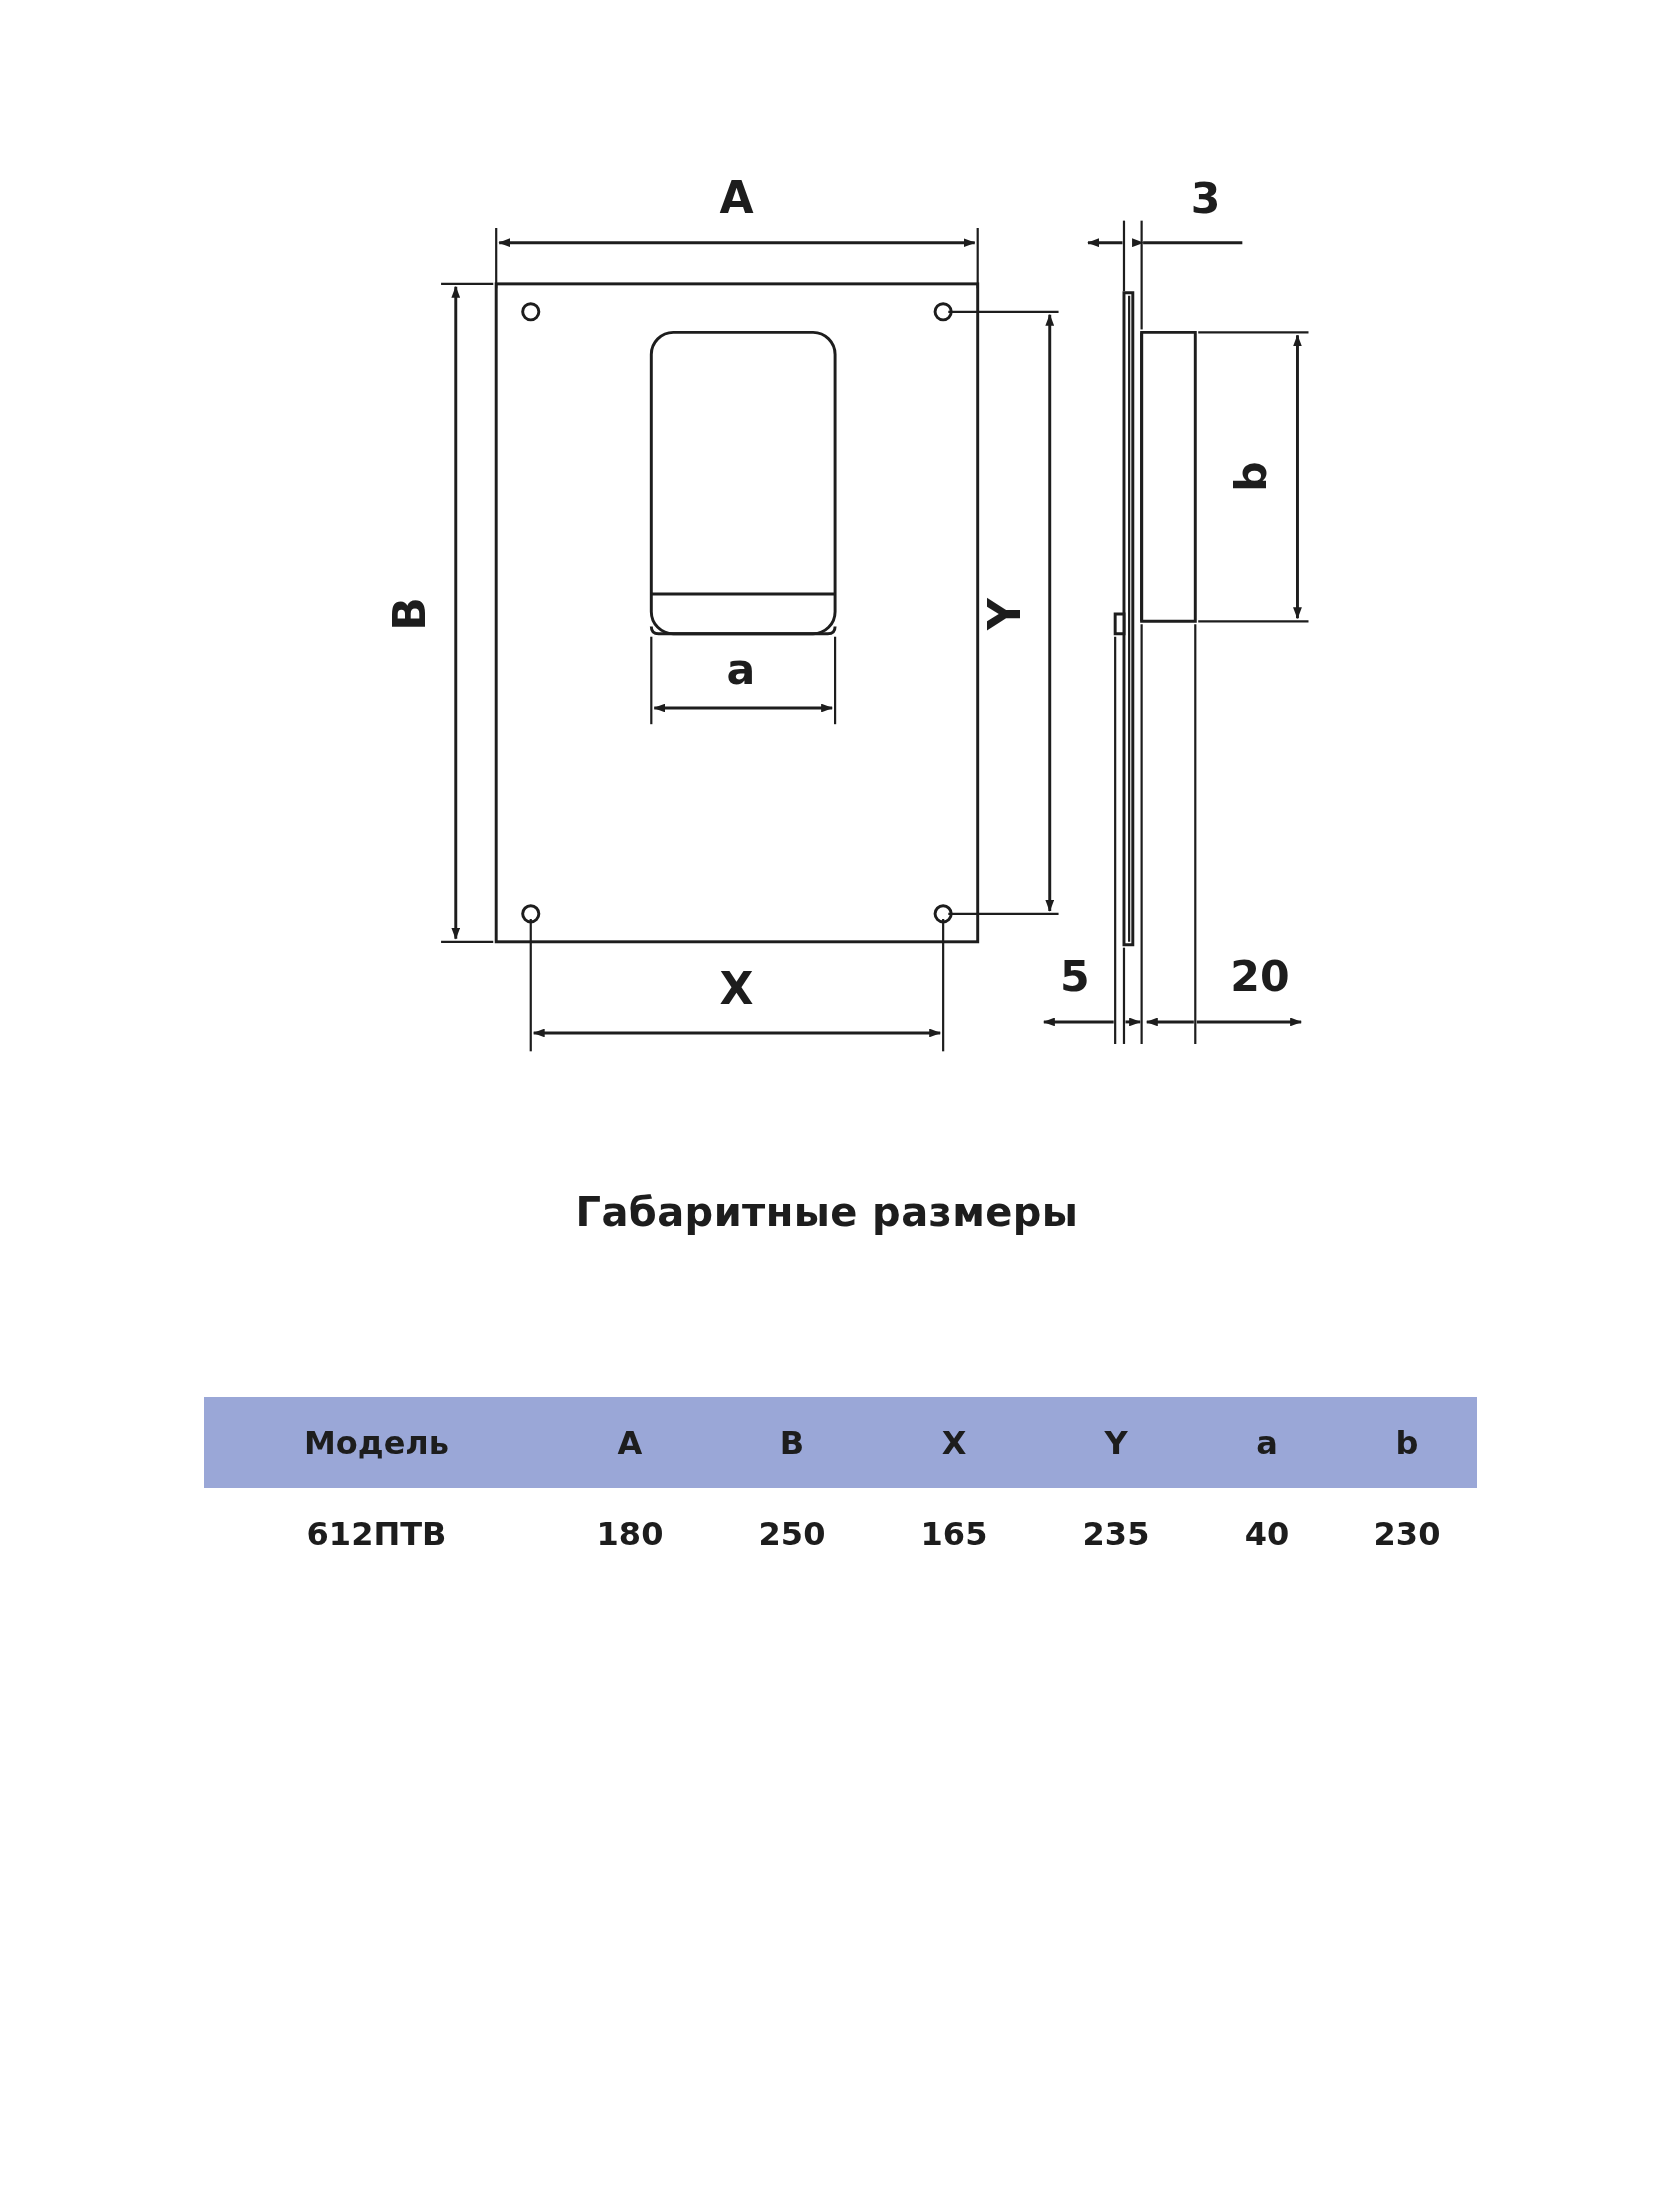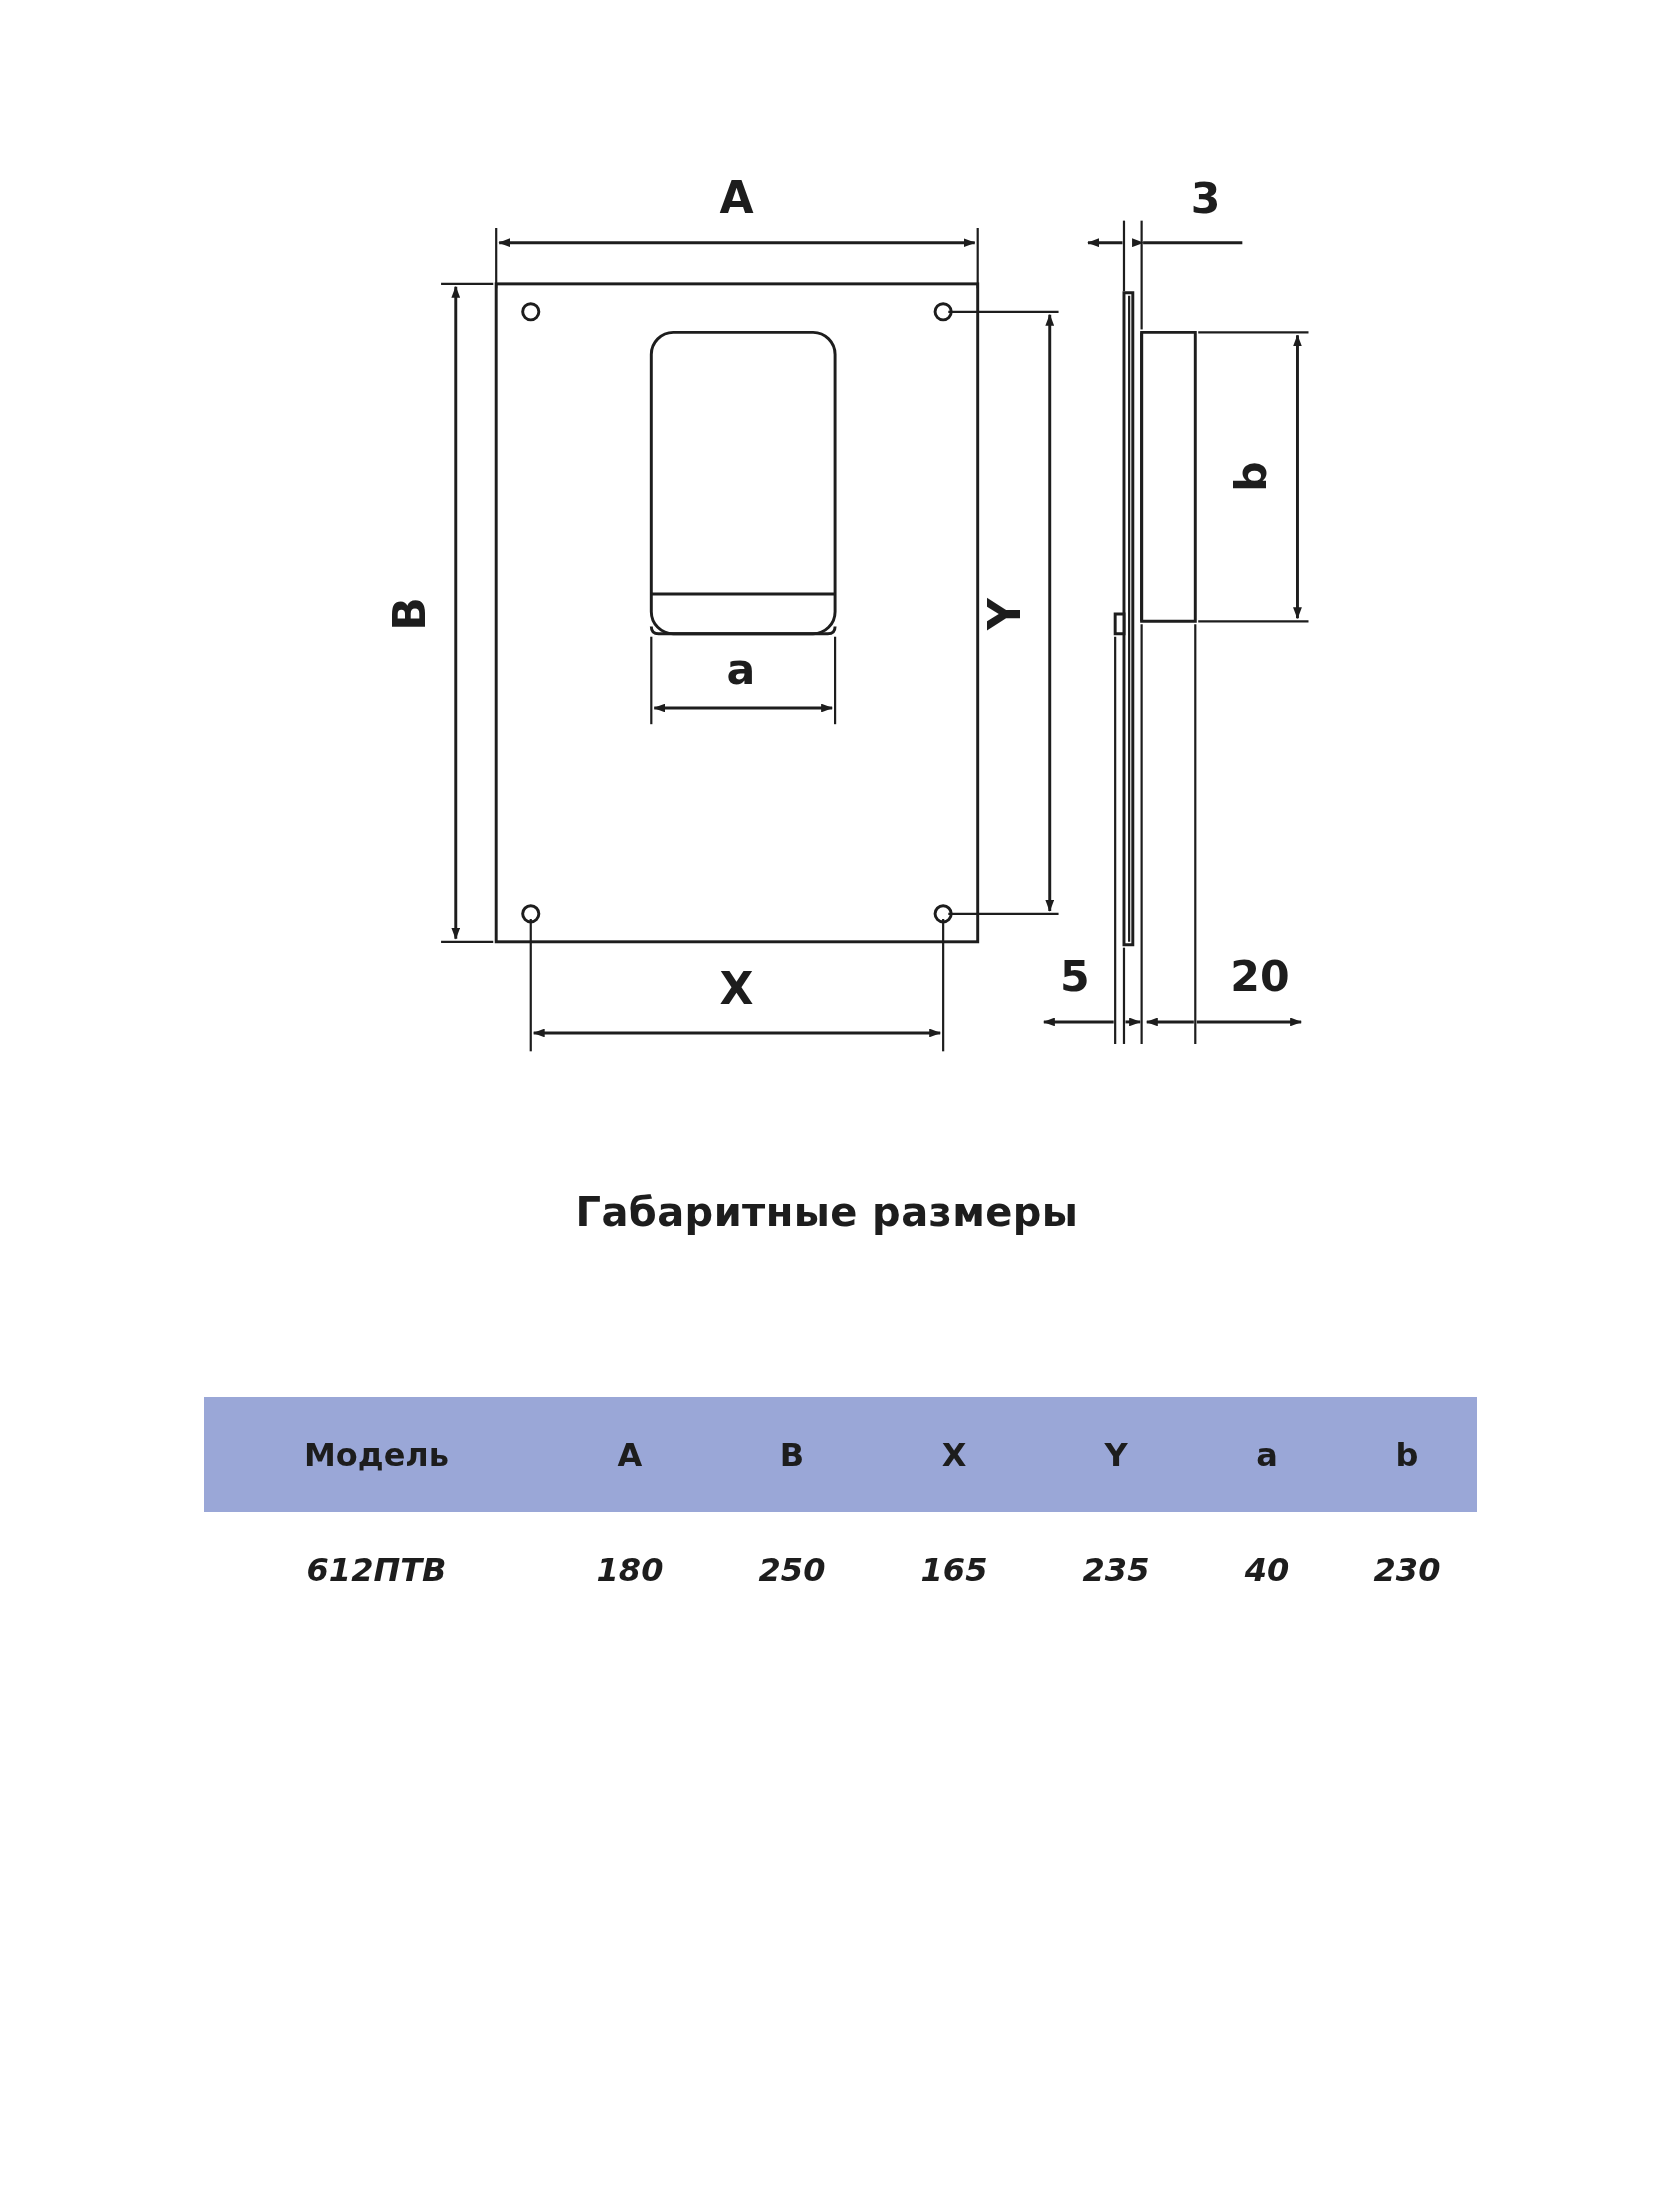--- a/index.html
+++ b/index.html
@@ -51,30 +51,29 @@
     border-collapse: collapse;
     width: 1272px;
     table-layout: fixed;
   }
   table.dims th, table.dims td {
     text-align: center;
     font-family: "DejaVu Sans", sans-serif;
     font-size: 32px;
     font-weight: bold;
     color: #1d1d1d;
-    padding: 12px;
+    padding: 0;
     height: 91px;
     vertical-align: middle;
   }
   table.dims thead tr {
     background: #9aa7d7;
   }
   table.dims tbody tr.row-odd {
     background: #ffffff;
-    font-style: italic;
   }
   table.dims tbody tr.row-even {
     background: #9aa7d7;
   }
   col.c-model { width: 345px; }
   col.c-a { width: 162px; }
   col.c-b { width: 162px; }
   col.c-x { width: 162px; }
   col.c-y { width: 162px; }
   col.c-a2 { width: 140px; }

